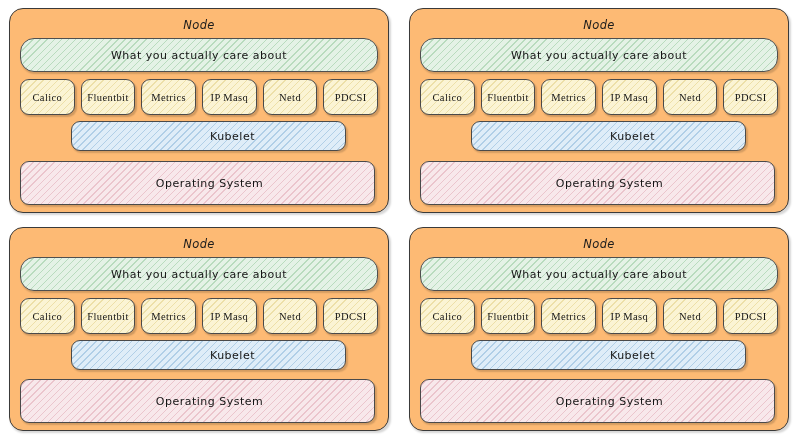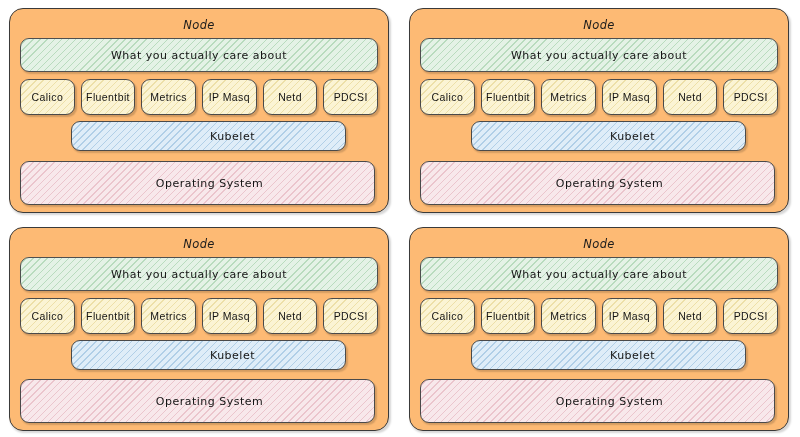--- a/index.html
+++ b/index.html
@@ -100,20 +100,21 @@
     z-index: 1;
     pointer-events: none;
   }
 
   
   .band-care {
     height: 34px;
     margin: 4px 1px 0 1px;
     background: #e4f2e6;
     border-color: #4f4f4f;
+    border-radius: 14px;
   }
   .band-care::before {
     background-image: repeating-linear-gradient(
       -45deg,
       rgba(120,185,130,0.40) 0px,
       rgba(120,185,130,0.40) 1px,
       rgba(255,255,255,0) 1px,
       rgba(255,255,255,0) 5px);
   }
 
@@ -145,21 +146,21 @@
       rgba(255,255,255,0) 1px,
       rgba(255,255,255,0) 5px);
   }
   .chip > .chip-label {
     position: relative;
     z-index: 2;
     font-size: 10.5px;
     letter-spacing: 0.4px;
     color: #141414;
     white-space: nowrap;
-    font-family: Liberation Sans, sans-serif;
+    font-family: Liberation Serif, serif;
   }
 
   
   .kubelet-wrap {
     display: flex;
     margin-top: 6px;
   }
   .band-kubelet {
     height: 30px;
     margin-left: 52px;

